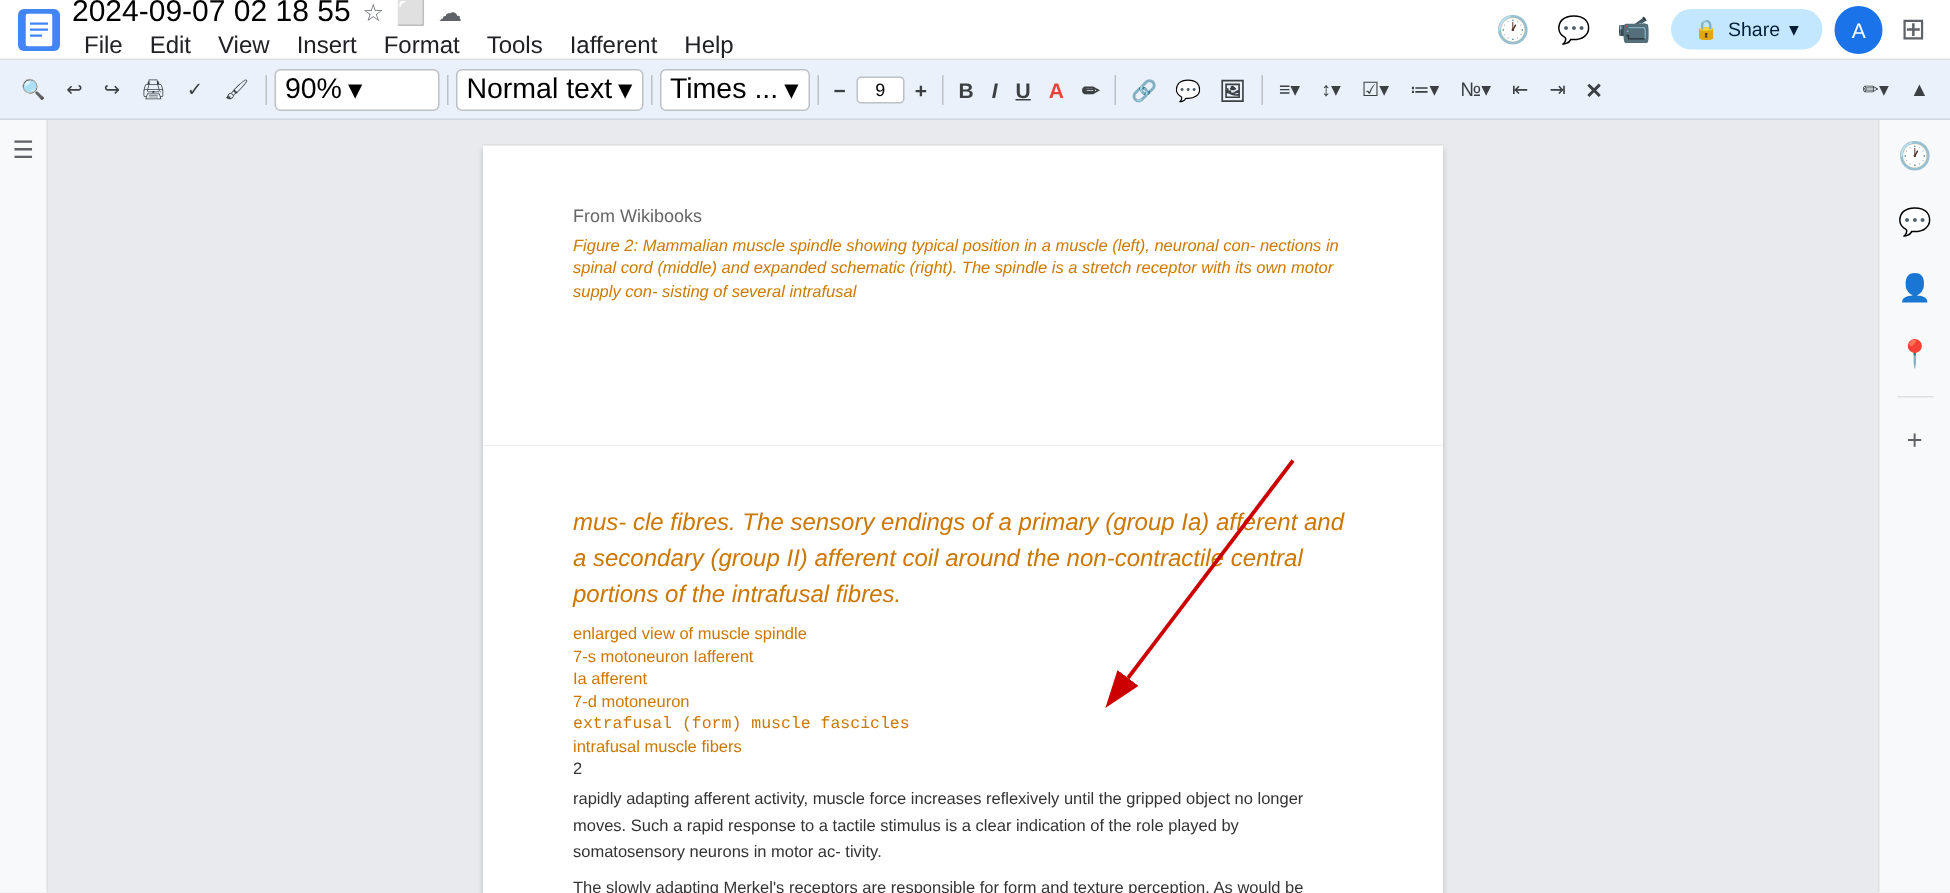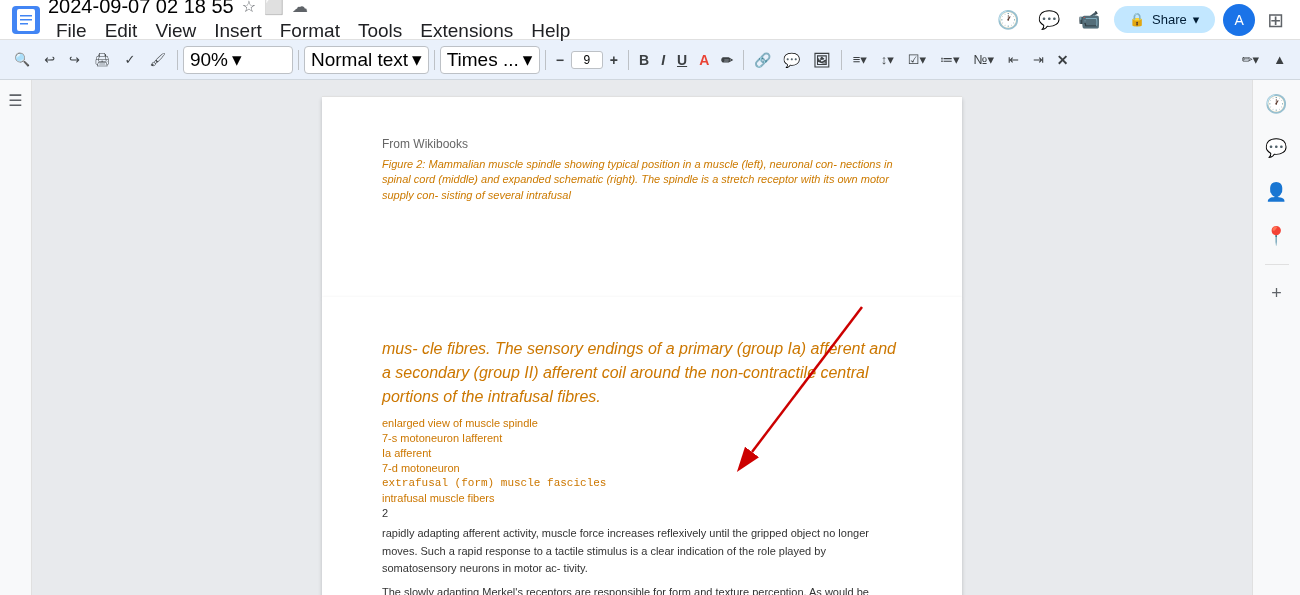--- a/index.html
+++ b/index.html
@@ -7,21 +7,21 @@
 
     
     .title-bar {
       display: flex; align-items: center; background: #fff; height: 40px; padding: 0 12px;
       border-bottom: 1px solid #e0e0e0; gap: 8px;
     }
     .doc-icon { width: 28px; height: 28px; background: #4285f4; border-radius: 4px; display: flex; align-items: center; justify-content: center; }
     .title-info { display: flex; flex-direction: column; flex: 1; }
     .doc-title { font-size: 20px; color: #000000; font-weight: normal; }
     .menu-bar { display: flex; gap: 2px; align-items: center; }
-    .menu-item { font-size: 19px; padding: 2px 8px; cursor: pointer; color: #202124; border-radius: 3px; }
+    .menu-item { font-size: 16px; padding: 2px 8px; cursor: pointer; color: #202124; border-radius: 3px; }
     .title-actions { display: flex; align-items: center; gap: 8px; }
     .star-icon, .folder-icon, .cloud-icon { font-size: 16px; color: #5f6368; cursor: pointer; }
     .share-btn { background: #c2e7ff; color: #001d35; border: none; border-radius: 20px; padding: 6px 16px; font-size: 13px; cursor: pointer; display: flex; align-items: center; gap: 6px; font-weight: 500; }
     .avatar { width: 32px; height: 32px; background: #1a73e8; border-radius: 50%; display: flex; align-items: center; justify-content: center; color: white; font-size: 14px; font-weight: 500; }
     .more-apps-btn { background: none; border: none; cursor: pointer; font-size: 20px; color: #5f6368; padding: 4px; }
 
     
     .toolbar {
       display: flex; align-items: center; background: #eaf1fb; height: 40px; padding: 0 8px;
       border-bottom: 1px solid #d0d7de; gap: 2px; overflow: hidden;
@@ -86,21 +86,21 @@
       <span class="folder-icon">⬜</span>
       <span class="cloud-icon">☁</span>
     </div>
     <div class="menu-bar">
       <span class="menu-item">File</span>
       <span class="menu-item">Edit</span>
       <span class="menu-item">View</span>
       <span class="menu-item">Insert</span>
       <span class="menu-item">Format</span>
       <span class="menu-item">Tools</span>
-      <span class="menu-item">Extensions</span>
+      <span class="menu-item">Iafferent</span>
       <span class="menu-item">Help</span>
     </div>
   </div>
   <div class="title-actions">
     <button class="tb-icon-btn" title="History" style="font-size:18px;">🕐</button>
     <button class="tb-icon-btn" title="Comments" style="font-size:18px;">💬</button>
     <button class="tb-icon-btn" title="Meet" style="font-size:18px;">📹</button>
     <button class="share-btn">
       <span>🔒</span>
       <span>Share</span>

